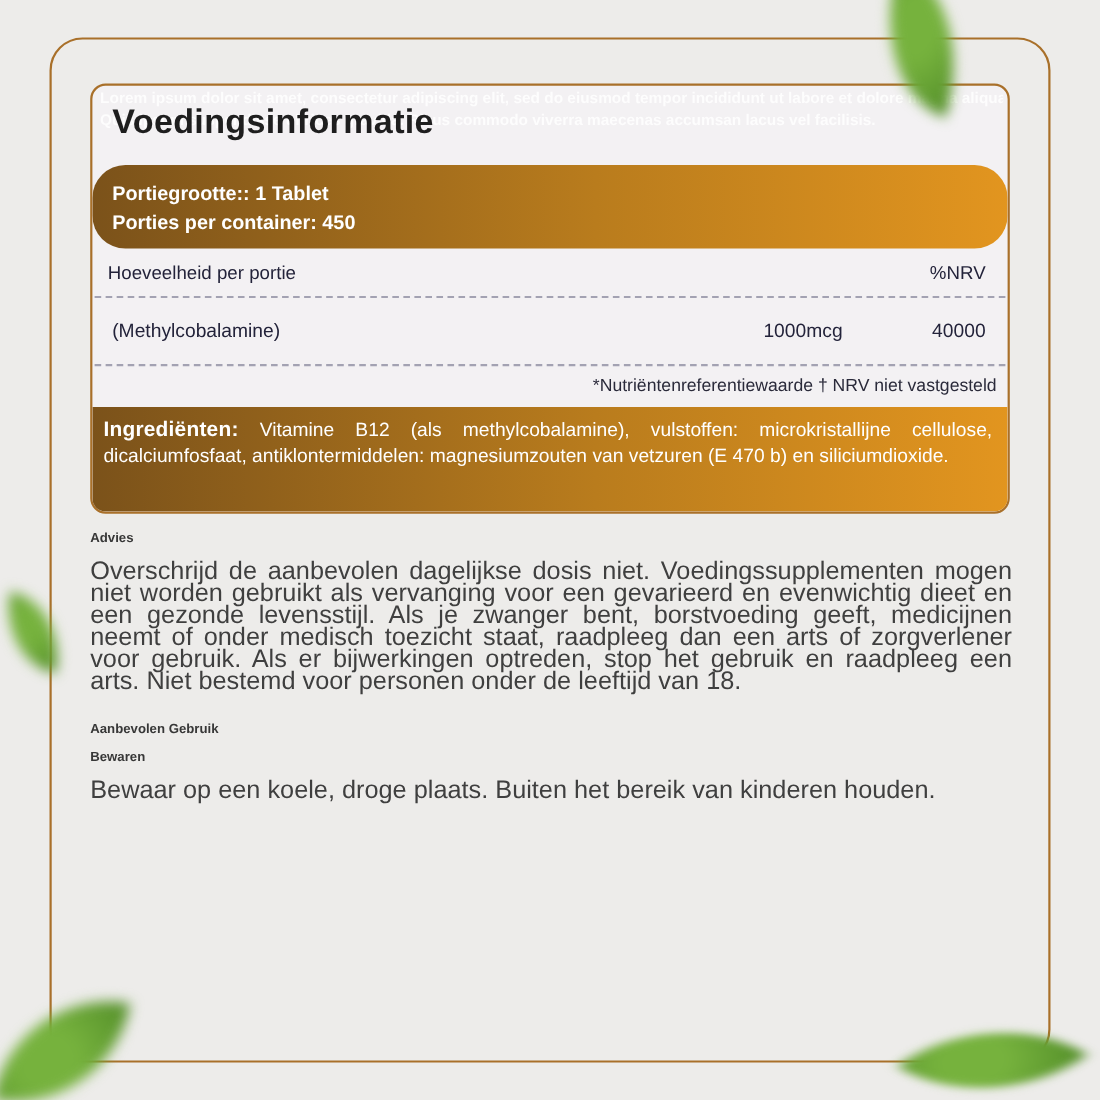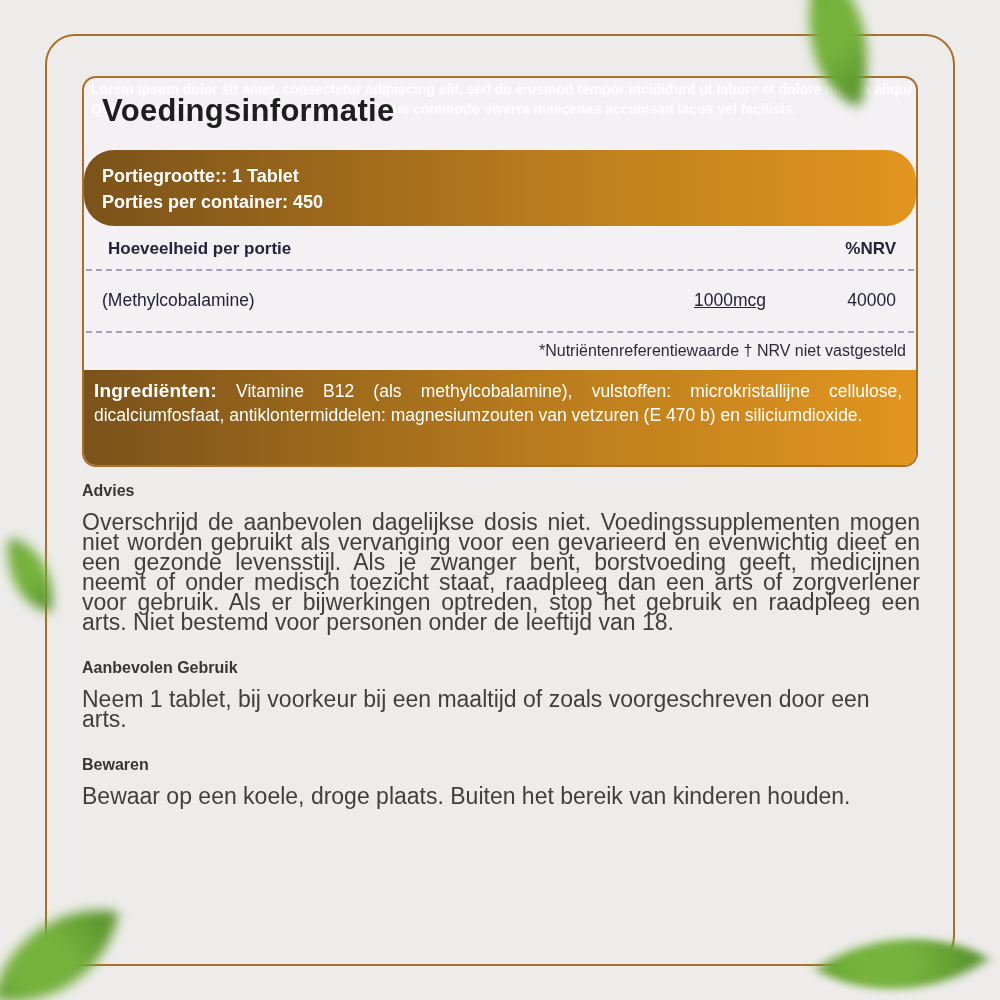--- a/index.html
+++ b/index.html
@@ -53,51 +53,51 @@
   .band{
     flex:none;height:76px;
     background:linear-gradient(90deg,var(--band_gradient_from) 0%,var(--band_gradient_mid) 55%,var(--band_gradient_to) 100%);
     color:#fff;font-weight:bold;font-size:18px;line-height:26px;
     padding:13px 0 0 18px;
     border-radius:30px;
   }
   .table-area{flex:1;display:flex;flex-direction:column;color:var(--text_dark);}
   .t-header{
     display:flex;justify-content:space-between;align-items:flex-end;
-    font-weight:bold;font-size:17px;
-    padding:13px 20px 10px 24px;
+    font-weight:normal;font-size:17px;
+    padding:13px 20px 10px 14px;
   }
   .dashed{border-top:2px dashed #a3a2b2;margin:0 2px;}
   .t-row{
     display:flex;align-items:center;
     padding:8px 20px 10px 18px;flex:1;
     font-size:17.5px;
   }
   .t-name{flex:1;line-height:26px;}
-  .t-amount{width:170px;text-align:right;margin-right:22px;text-decoration:underline;}
+  .t-amount{width:170px;text-align:right;margin-right:22px;}
   .t-nrv{width:108px;text-align:right;}
   .t-footnote{
     text-align:right;font-size:16px;color:#2a2a3a;
     padding:9px 10px 10px 10px;
   }
   .ingredients{
     flex:none;height:95px;
     background:linear-gradient(90deg,var(--band_gradient_from) 0%,var(--band_gradient_mid) 55%,var(--band_gradient_to) 100%);
     color:#fff;font-size:17.5px;line-height:23.5px;
     padding:9px 14px 0 10px;
     text-align:justify;
   }
   .ingredients b{font-size:19px;letter-spacing:.2px;}
   
   .sections{
     position:absolute;left:82px;top:482px;width:838px;
     color:var(--text_body);
   }
   .sections h2{
-    font-size:16px;font-weight:800;color:#373737;
+    font-size:12px;font-weight:800;color:#373737;
     margin:0 0 12px 0;
   }
   .sections p{
     font-size:23px;line-height:20px;
     margin:0 0 27px 0;
   }
   .sections p.justify{text-align:justify;}
   
   .leaf{
     position:absolute;
@@ -148,21 +148,20 @@
 
   <div class="ingredients">
     <b>Ingrediënten:</b><span> Vitamine B12 (als methylcobalamine), vulstoffen: microkristallijne cellulose, dicalciumfosfaat, antiklontermiddelen: magnesiumzouten van vetzuren (E 470 b) en siliciumdioxide.</span>
   </div>
 </div>
 
 <div class="sections">
   <h2>Advies</h2>
   <p class="justify">Overschrijd de aanbevolen dagelijkse dosis niet. Voedingssupplementen mogen niet worden gebruikt als vervanging voor een gevarieerd en evenwichtig dieet en een gezonde levensstijl. Als je zwanger bent, borstvoeding geeft, medicijnen neemt of onder medisch toezicht staat, raadpleeg dan een arts of zorgverlener voor gebruik. Als er bijwerkingen optreden, stop het gebruik en raadpleeg een arts. Niet bestemd voor personen onder de leeftijd van 18.</p>
   <h2>Aanbevolen Gebruik</h2>
-  <p>Neem 1 tablet, bij voorkeur bij een maaltijd of zoals voorgeschreven door een arts.</p>
   <h2>Bewaren</h2>
   <p>Bewaar op een koele, droge plaats. Buiten het bereik van kinderen houden.</p>
 </div>
 
 <div class="leaf leaf-tr"></div>
 <div class="leaf leaf-lm"></div>
 <div class="leaf leaf-bl"></div>
 <div class="leaf leaf-br"></div>
 
 </body></html>

